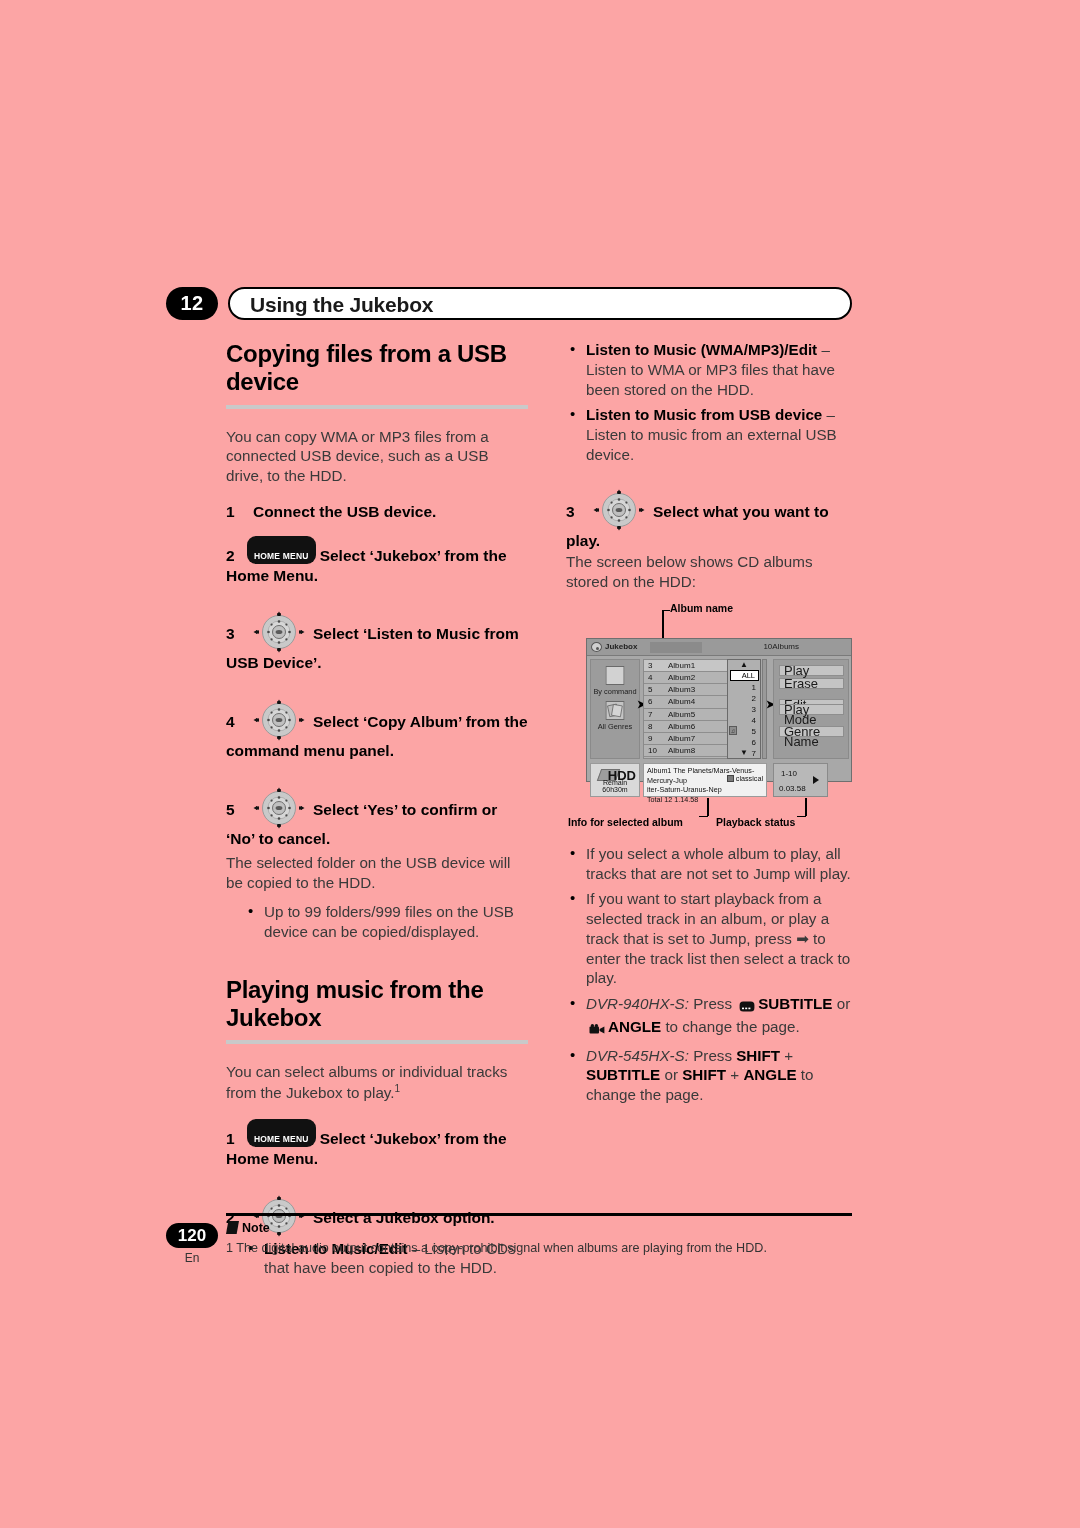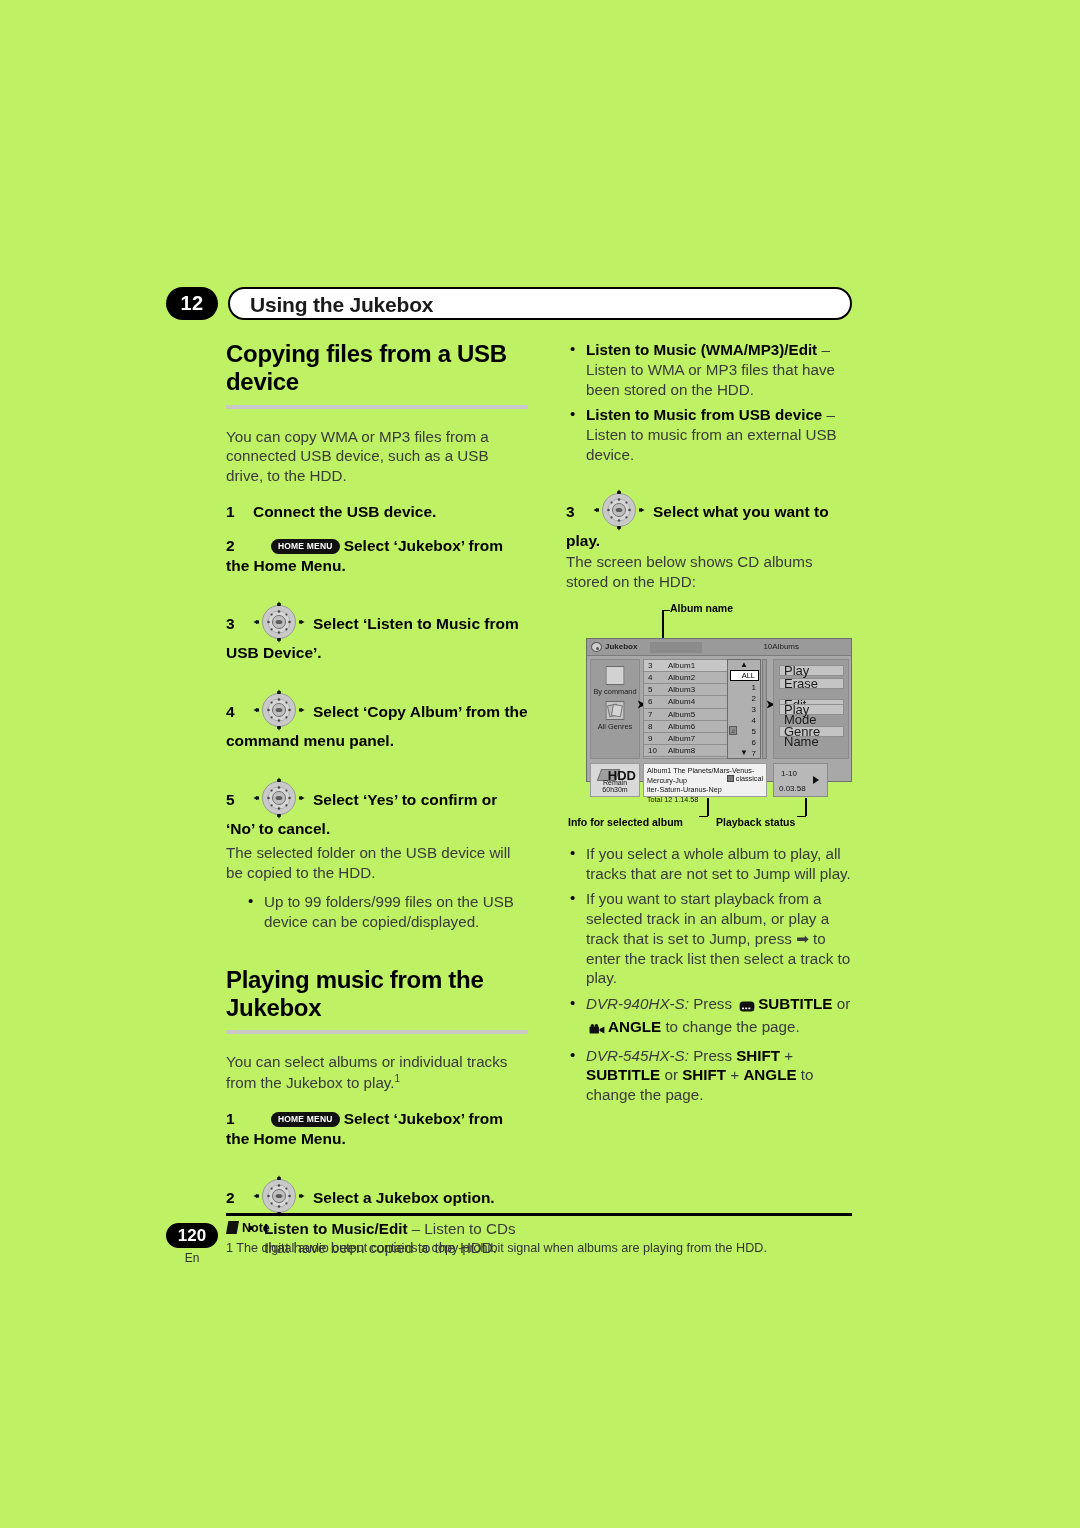--- a/index.html
+++ b/index.html
@@ -6,21 +6,21 @@
   html, body {
     margin: 0; padding: 0;
     background: #ffffff;
     width: 1080px; height: 1528px;
     font-family: "Liberation Sans", sans-serif;
     color: #1a1a1a;
   }
   .page {
     position: relative;
     width: 1080px; height: 1528px;
-    background: #bef264;
+    background: #fca5a5;
   }
 
   
   .chapter-header {
     position: absolute;
     left: 166px; top: 287px;
     width: 686px; height: 33px;
   }
   .chapter-num {
     position: absolute; left: 0; top: 0;
@@ -85,23 +85,23 @@
 
   
   .homemenu {
     display: inline-block;
     background: #111;
     color: #fff;
     border-radius: 9px;
     font-size: 8.5px;
     font-weight: bold;
     letter-spacing: 0.2px;
-    padding: 2px 7px 2px 7px;
+    padding: 15px 7px 2px 7px;
     vertical-align: 2px;
-    margin: 0 4px 0 32px;
+    margin: 0 4px 0 8px;
     white-space: nowrap;
   }
 
   
   .dpad {
     display: inline-block;
     width: 52px; height: 42px;
     vertical-align: -14px;
     margin: 0 8px 0 14px;
   }

